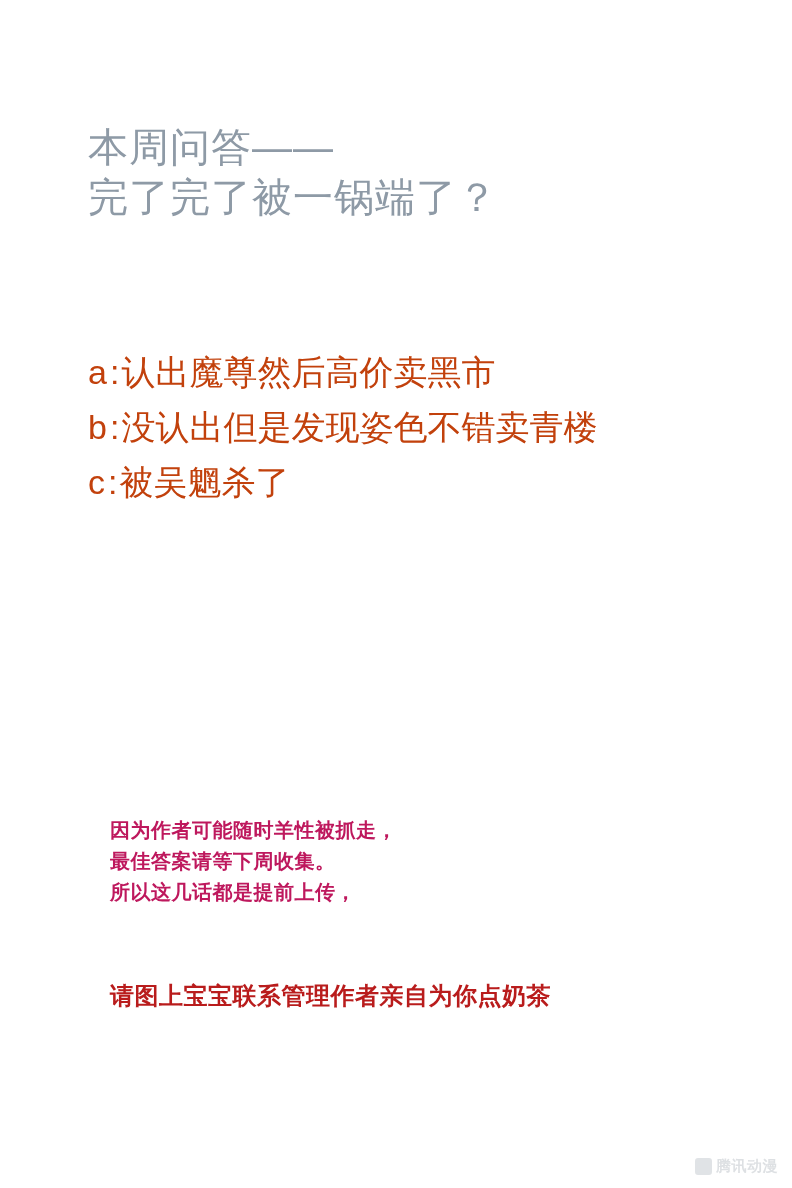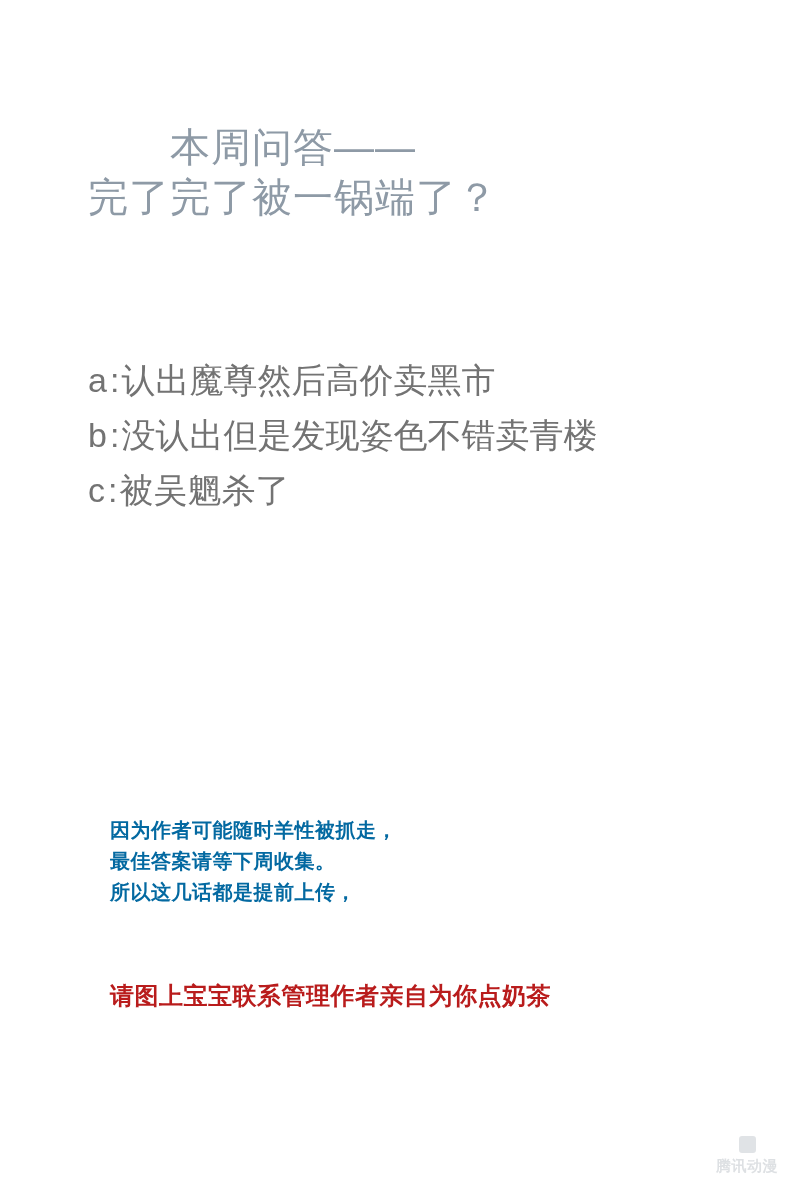--- a/index.html
+++ b/index.html
@@ -22,36 +22,34 @@
   
   .heading {
     position: absolute;
     left: 88px;
     top: 122px;
     color: #8e9aa6;
     font-size: 40px;
     line-height: 50px;
     letter-spacing: 1px;
     font-weight: 400;
-    text-align: center;
   }
   .heading .line {
     white-space: nowrap;
   }
 
   
   .options {
     position: absolute;
     left: 88px;
     top: 345px;
-    color: #737373;
+    color: #c2410c;
     font-size: 34px;
     line-height: 55px;
     font-weight: 400;
-    margin-top: 8px;
   }
   .options .opt {
     white-space: nowrap;
   }
   .options .key {
     letter-spacing: 1px;
   }
   .options .sep {
     padding: 0 2px;
   }
@@ -66,21 +64,21 @@
     font-weight: 700;
     letter-spacing: 1px;
     white-space: nowrap;
   }
 
   
   .note {
     position: absolute;
     left: 110px;
     top: 815px;
-    color: #0369a1;
+    color: #be185d;
     font-size: 20px;
     line-height: 31px;
     font-weight: 700;
     letter-spacing: 0.5px;
   }
   .note .line {
     white-space: nowrap;
   }
 
   
@@ -97,21 +95,20 @@
 
   
   .watermark {
     position: absolute;
     right: 14px;
     bottom: 12px;
     display: flex;
     align-items: center;
     gap: 4px;
     opacity: 0.55;
-    flex-direction: column;
   }
   .watermark .wm-badge {
     width: 17px;
     height: 17px;
     background: #c8cdd2;
     border-radius: 3px;
     display: inline-block;
   }
   .watermark .wm-text {
     color: #c3c8cd;

